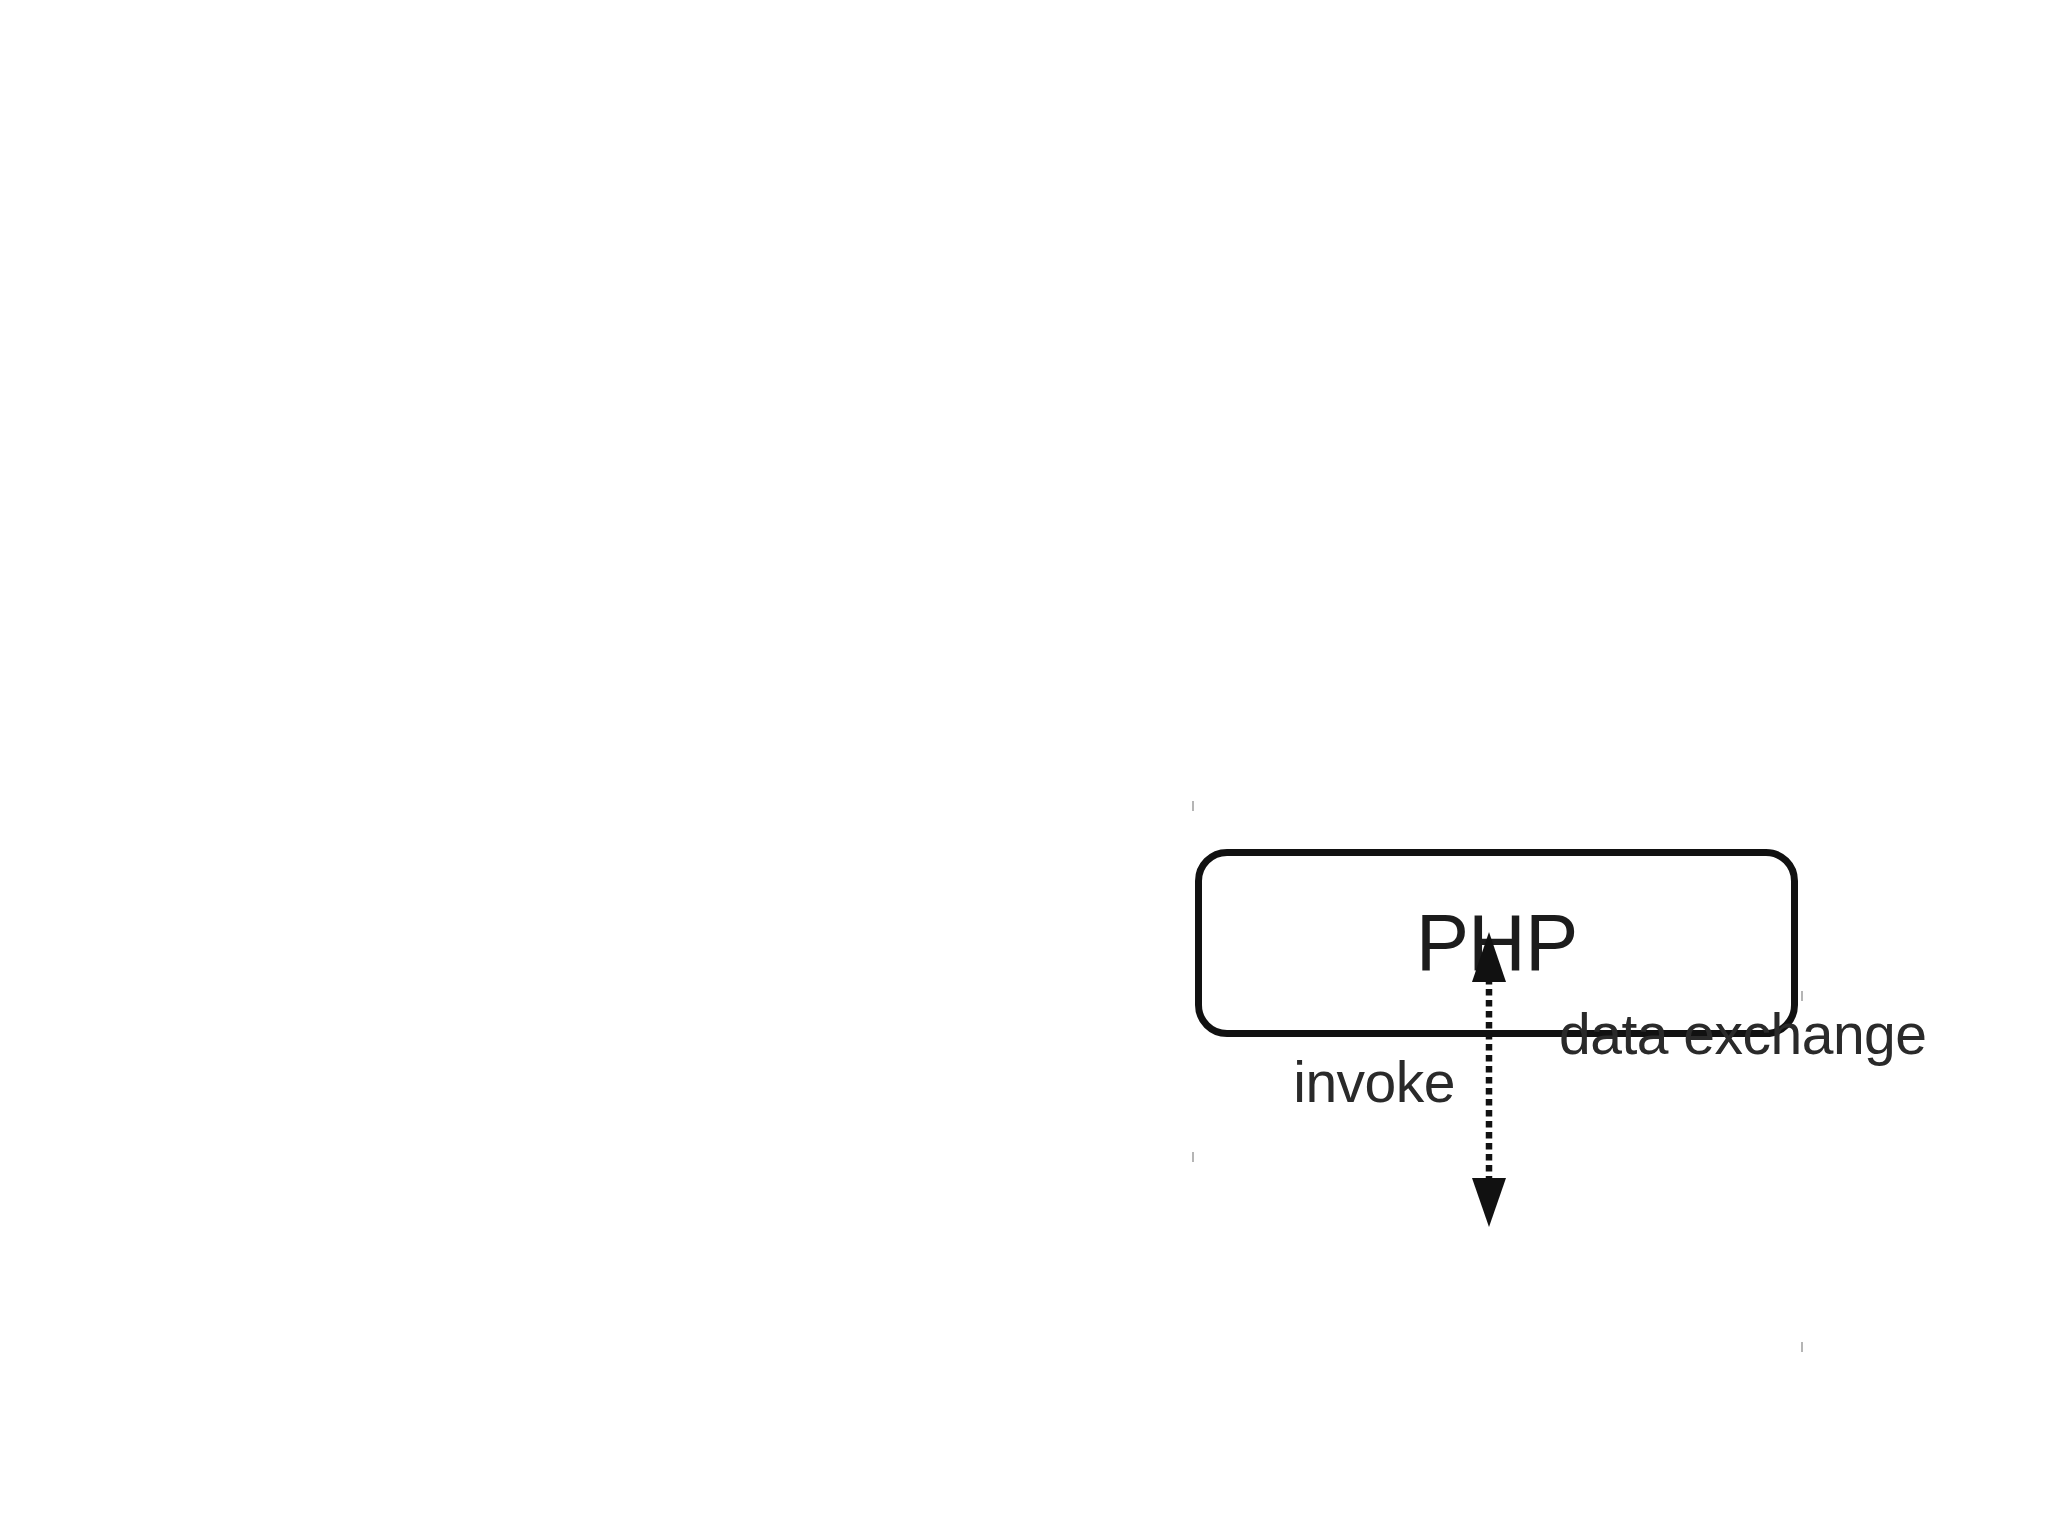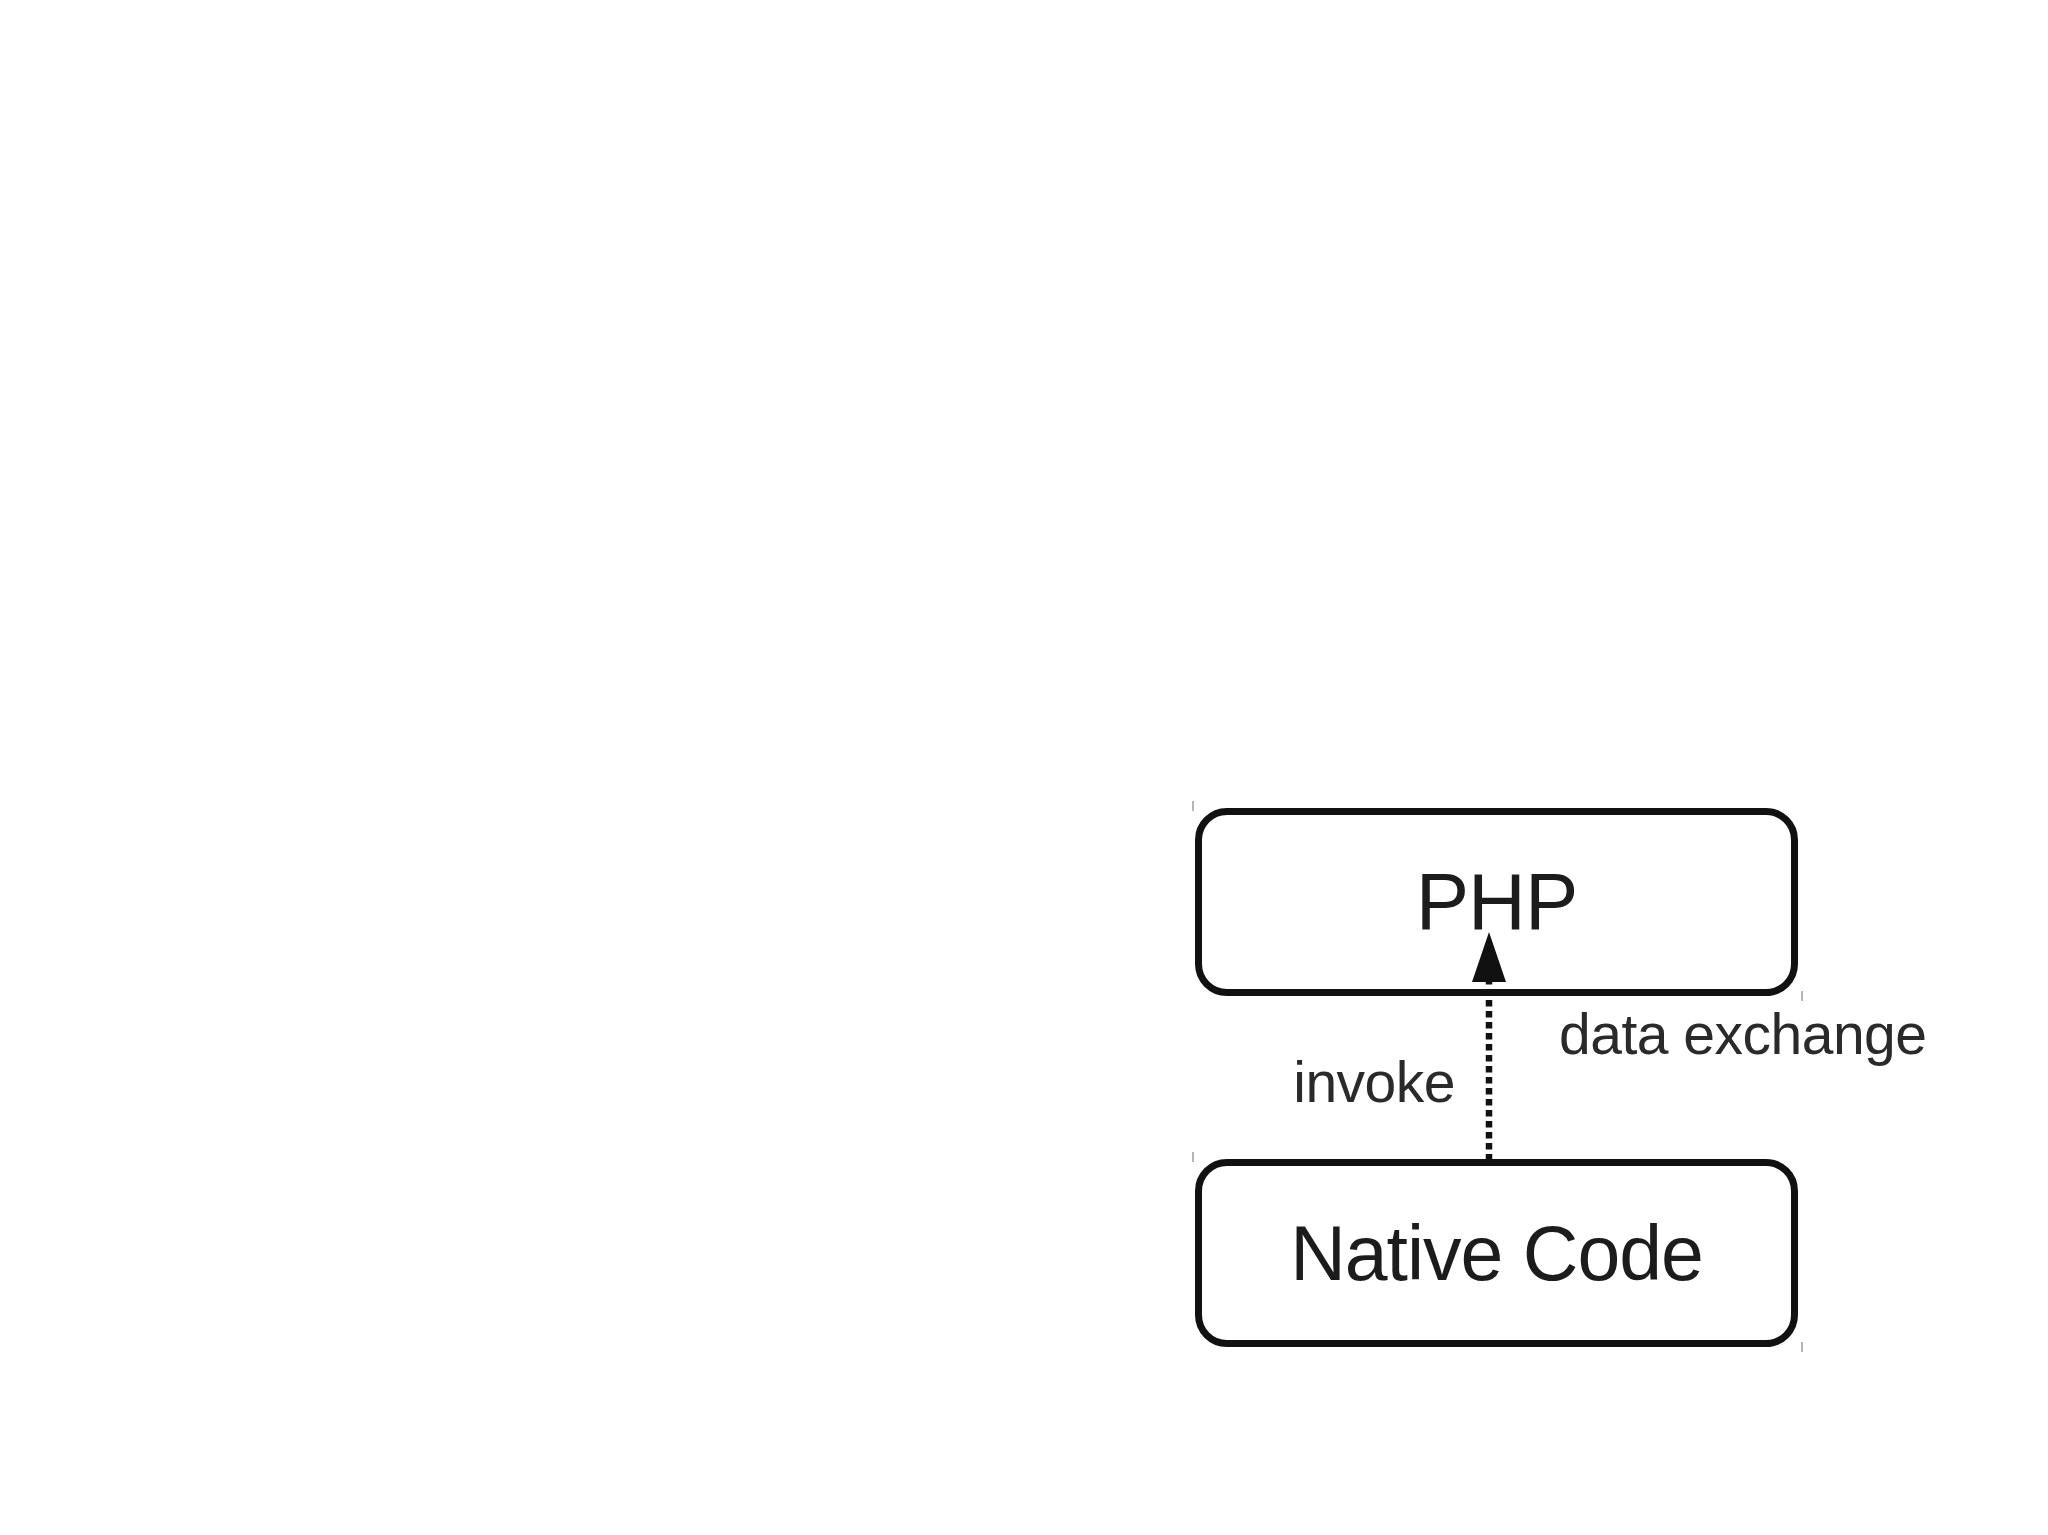--- a/index.html
+++ b/index.html
@@ -19,20 +19,21 @@
     position: absolute;
     box-sizing: border-box;
     width: 603px;
     height: 188px;
     background: #ffffff;
     border: 7px solid #111111;
     border-radius: 32px;
     display: flex;
     align-items: center;
     justify-content: center;
+    margin-top: 41px;
   }
   .box-php { left: 1195px; top: 808px; }
   .box-native { left: 1195px; top: 1159px; }
   .box-label {
     color: #1c1c1c;
     font-size: 80px;
     font-weight: 400;
     letter-spacing: -1px;
     line-height: 1;
     white-space: nowrap;
@@ -90,22 +91,19 @@
   <svg class="arrow-svg" viewBox="1455 920 70 320" xmlns="http://www.w3.org/2000/svg">
     <line x1="1489" y1="978" x2="1489" y2="1184" stroke="#111111" stroke-width="6.5" stroke-dasharray="6.5 4.5"></line>
     <polygon points="1489,932 1472,982 1506,982" fill="#111111"></polygon>
     <polygon points="1472,1178 1506,1178 1489,1227" fill="#111111"></polygon>
   </svg>
 
   <div class="edge-label edge-label-invoke">invoke</div>
 
   <div class="edge-label edge-label-exchange">data exchange</div>
 
-  <div class="box box-native">
-    <span class="box-label">Native Code</span>
-  </div>
 
   <div class="tick tick-php-tl"></div>
   <div class="tick tick-php-br"></div>
   <div class="tick tick-native-tl"></div>
   <div class="tick tick-native-br"></div>
 
 </div>
 
 </body></html>

